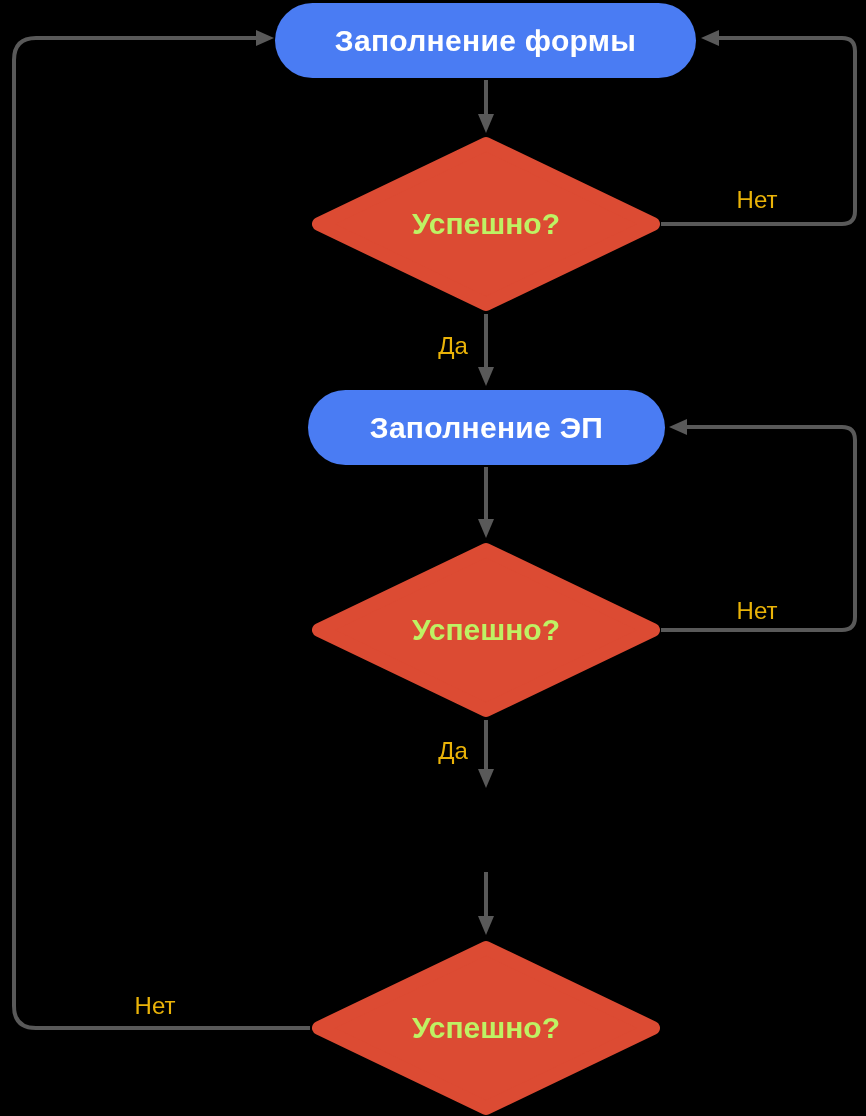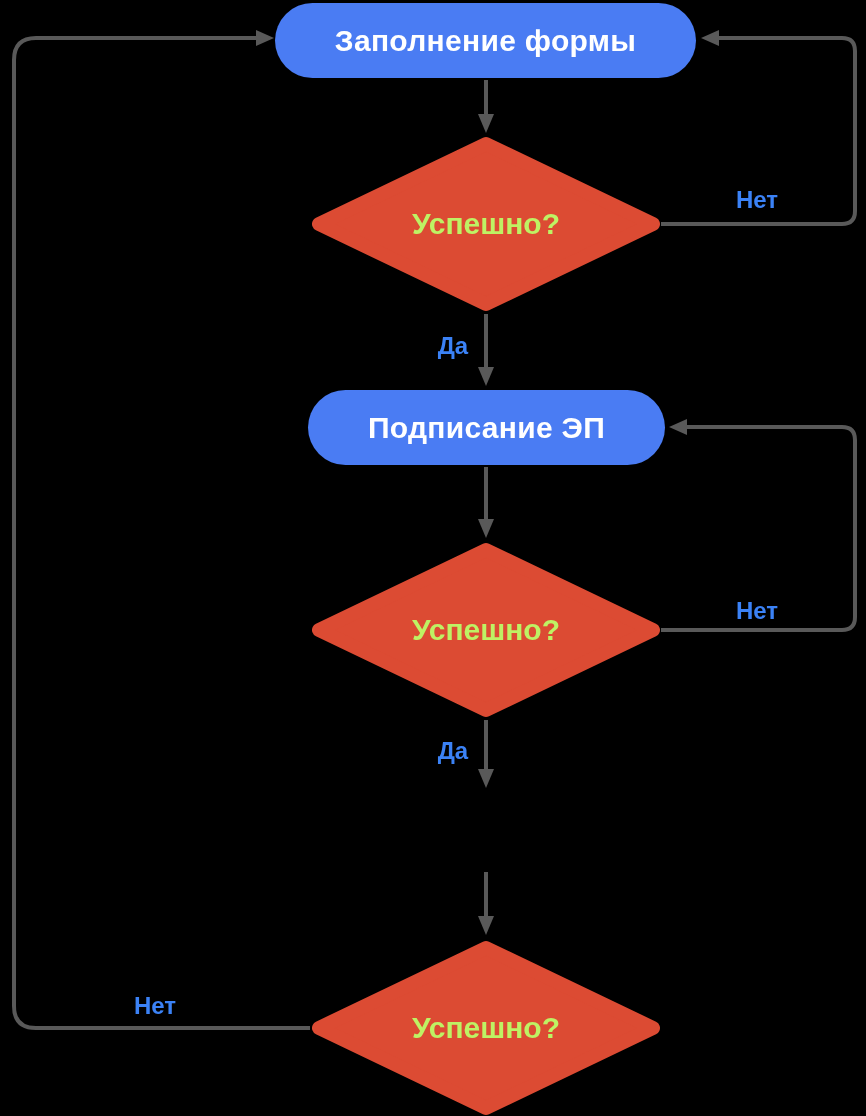--- a/index.html
+++ b/index.html
@@ -75,23 +75,23 @@
     display: flex;
     align-items: center;
     justify-content: center;
     color: #bef264;
     font-size: 30px;
     font-weight: 700;
   }
   .edge-label {
     position: absolute;
     transform: translate(-50%, -50%);
-    color: #3b82f6;
+    color: #eab308;
     font-size: 24px;
-    font-weight: 700;
+    font-weight: 400;
     white-space: nowrap;
   }
   .label-no-1  { left: 757px; top: 200px; }
   .label-no-2  { left: 757px; top: 611px; }
   .label-no-3  { left: 155px; top: 1006px; }
   .label-yes-1 { left: 453px; top: 346px; }
   .label-yes-2 { left: 453px; top: 751px; }
 </style>
 </head>
 <body>
@@ -123,21 +123,21 @@
 
     <path class="edge-line" d="M310,1028 H36 Q14,1028 14,1006 V60 Q14,38 36,38 H256"></path>
     <polygon class="arrowhead" points="256,30 256,46 274,38"></polygon>
   </svg>
 
   <div class="node node-fill-form">
     <span>Заполнение формы</span>
   </div>
 
   <div class="node node-sign-ep">
-    <span>Подписание ЭП</span>
+    <span>Заполнение ЭП</span>
   </div>
 
 
   <div class="diamond diamond-1">
     <svg viewBox="0 0 350 176">
       <polygon class="diamond-shape" points="175,8 342,88 175,168 8,88"></polygon>
     </svg>
     <span class="shape-label">Успешно?</span>
   </div>
 

